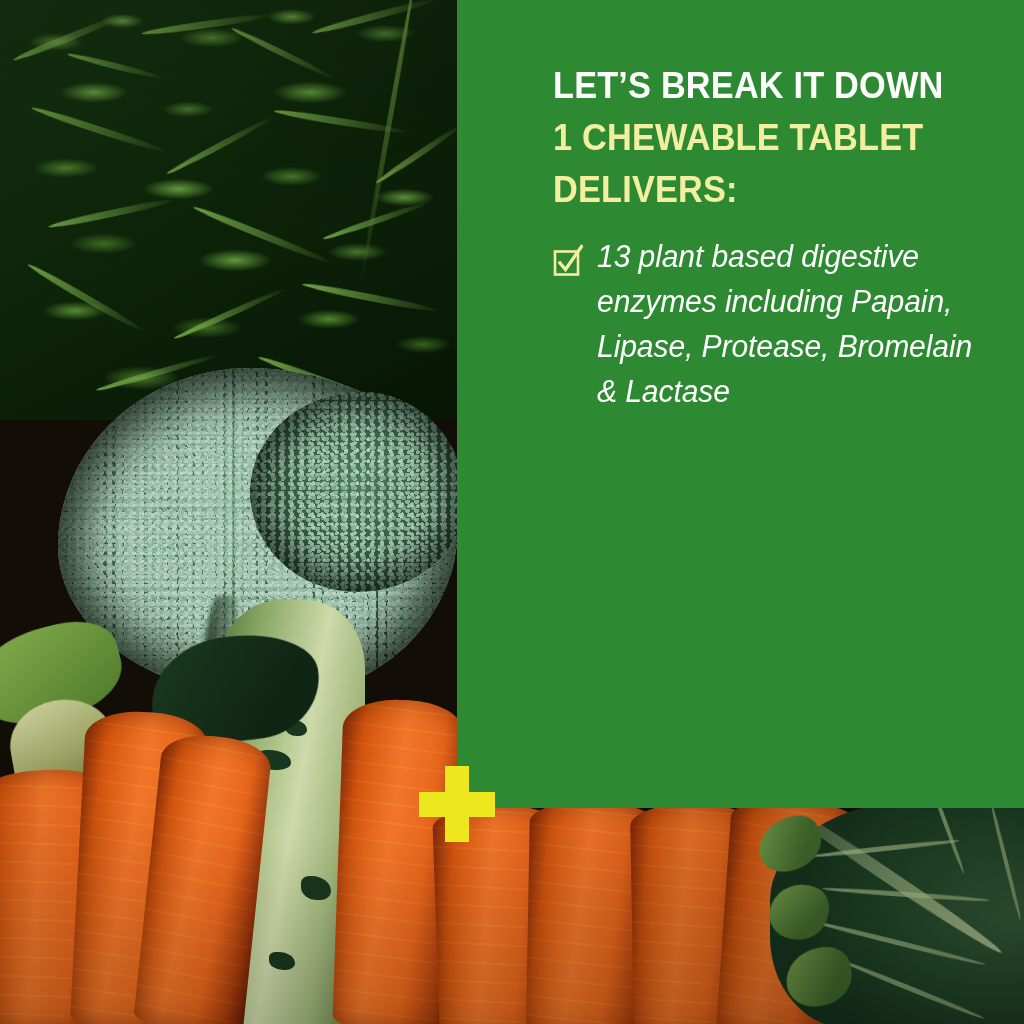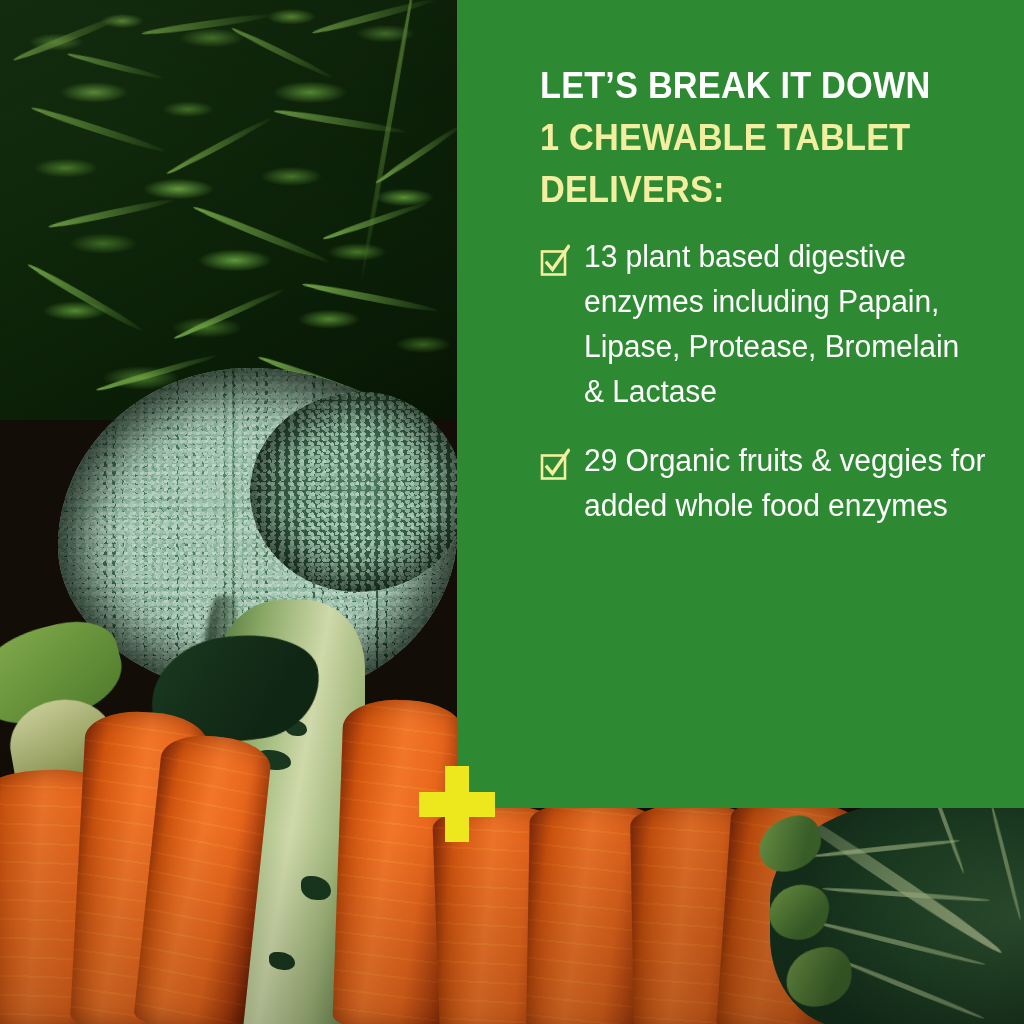--- a/index.html
+++ b/index.html
@@ -153,33 +153,33 @@
   .vignette{
     position:absolute; inset:0; pointer-events:none;
     background:radial-gradient(ellipse at 32% 52%, rgba(0,0,0,0) 40%, rgba(0,0,0,.42) 100%);
   }
 
   
   .panel{
     position:absolute; left:457px; top:0; width:567px; height:808px;
     background:#2e8a32;
   }
-  .panel-inner{ position:absolute; left:83px; top:60px; right:26px; }
+  .panel-inner{ position:absolute; left:96px; top:60px; right:26px; }
 
   .headline{
     font-family:"Liberation Sans", sans-serif;
     font-weight:700; font-size:36.5px; line-height:52px;
     letter-spacing:.2px; text-transform:uppercase;
     transform:scaleX(.94); transform-origin:left center;
     white-space:nowrap;
   }
   .hl-white{ color:#ffffff; }
   .hl-yellow{ color:#f4efa0; }
 
-  .bullets{ margin-top:18px; }
+  .bullets{ margin-top:18px;font-style:italic; }
   .bullet{ display:flex; align-items:flex-start; gap:14px; margin-bottom:24px; }
   .bullet:last-child{ margin-bottom:0; }
 
   .check{ flex:0 0 auto; width:30px; height:34px; margin-top:10px; }
 
   .btext{
     color:#ffffff; font-size:31px; line-height:45px; font-weight:400;
     letter-spacing:-.1px; max-width:452px;
     transform:scaleX(.97); transform-origin:left center;
   }
@@ -270,27 +270,20 @@
       <div class="bullets">
 
         <div class="bullet">
           <svg class="check" viewBox="0 0 30 34">
             <rect x="2" y="7.5" width="23" height="23" fill="none" stroke="#f4efa0" stroke-width="2.6"></rect>
             <path d="M7 19 L12.5 25.5 L28.5 2.5" fill="none" stroke="#f4efa0" stroke-width="3.4" stroke-linecap="square"></path>
           </svg>
           <div class="btext">13 plant based digestive enzymes including Papain, Lipase, Protease, Bromelain &amp; Lactase</div>
         </div>
 
-        <div class="bullet">
-          <svg class="check" viewBox="0 0 30 34">
-            <rect x="2" y="7.5" width="23" height="23" fill="none" stroke="#f4efa0" stroke-width="2.6"></rect>
-            <path d="M7 19 L12.5 25.5 L28.5 2.5" fill="none" stroke="#f4efa0" stroke-width="3.4" stroke-linecap="square"></path>
-          </svg>
-          <div class="btext">29 Organic fruits &amp; veggies for added whole food enzymes</div>
-        </div>
 
 
       </div>
     </div>
   </div>
 
   <div class="plus">
     <span class="h"></span>
       <span class="v"></span>
   </div>

